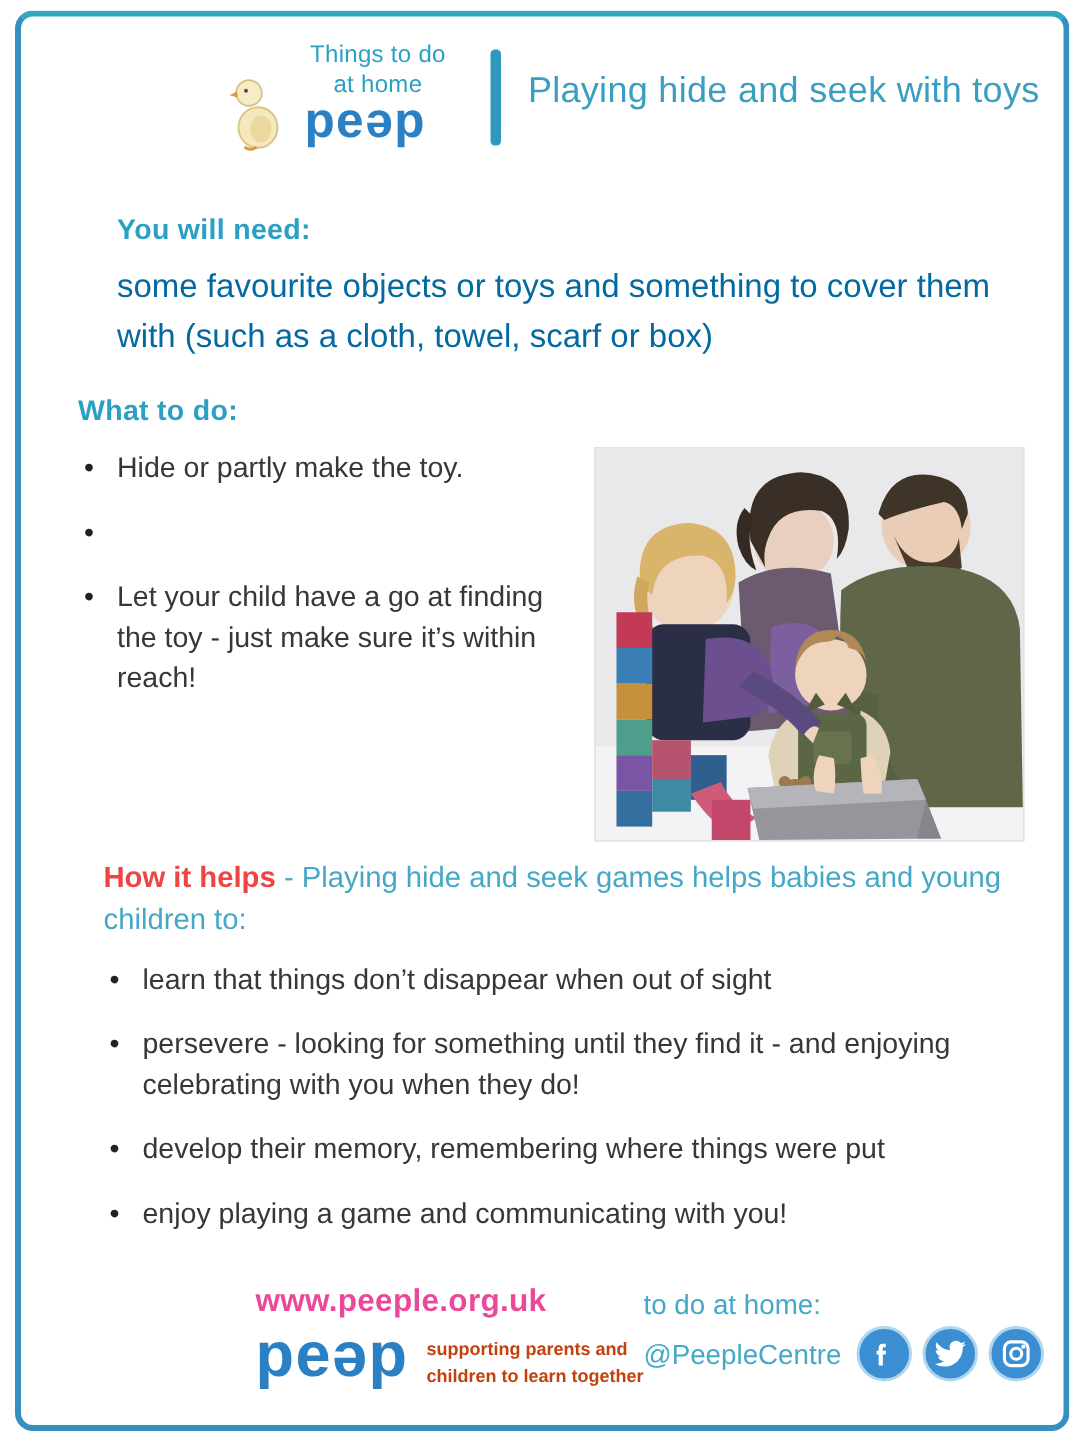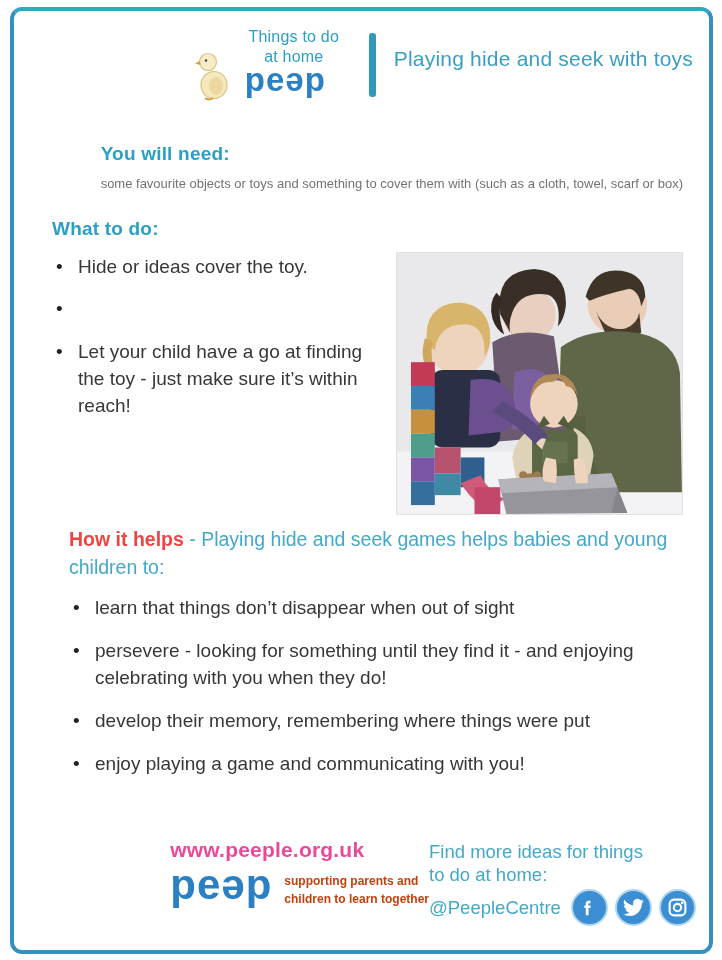--- a/index.html
+++ b/index.html
@@ -15,30 +15,30 @@
   }
   
   .header { display:flex; align-items:flex-start; padding:14px 16px 0 30px; }
   .logo-block { position:relative; width:168px; height:88px; flex:0 0 auto; }
   .duck { position:absolute; left:2px; top:24px; }
   .tagline { position:absolute; left:36px; top:2px; width:130px; text-align:center;
     color:#2aa0c5; font-size:16px; line-height:1.25; font-weight:500; letter-spacing:.2px; }
   .peep-logo { position:absolute; left:52px; top:38px; color:#2b80c4; font-size:33px;
     font-weight:bold; letter-spacing:1px; line-height:1; }
   .vbar { width:7px; height:64px; background:#2e99bd; border-radius:3px; margin:8px 18px 0 8px; flex:0 0 auto; }
-  .title { color:#3a9ec2; font-size:21px; font-weight:500; letter-spacing:.2px; margin-top:22px; white-space:nowrap; }
+  .title { color:#3a9ec2; font-size:24px; font-weight:500; letter-spacing:.2px; margin-top:22px; white-space:nowrap; }
   
   .rule { height:4px; background:#bcc54d; border-radius:2px; }
   .rule-top { margin:8px 10px 0 52px; }
   .rule-bottom { margin:0 8px 0 14px; }
   
   .section { padding:0 26px 0 42px; }
   h2.teal { color:#2aa0c5; font-size:19px; font-weight:bold; letter-spacing:.2px; }
   .ywn-h { margin-top:18px; }
-  .ywn-p { margin-top:9px; font-size:13px; line-height:1.5; max-width:605px; color:#737373; }
+  .ywn-p { margin-top:9px; font-size:22px; line-height:1.5; max-width:605px; color:#0369a1; }
   .wtd-h { margin-top:24px; }
   .two-col { display:flex; margin-top:10px; }
   ul.bullets { list-style:none; }
   ul.bullets li { display:flex; margin-bottom:16px; font-size:19px; line-height:1.42; color:#373737; }
   ul.bullets .dot { width:26px; flex:0 0 auto; font-size:19px; color:#222; padding-left:4px; }
   .col-left { width:338px; flex:0 0 auto; padding-top:4px; }
   .col-left .btext { max-width:300px; }
   .photo-wrap { flex:0 0 auto; margin-left:6px; margin-top:2px; }
   .photo { width:287px; height:263px; display:block; border:1px solid #e2e2e4; background:#e9e9ec; }
   .hih-p { margin-top:10px; font-size:19.5px; line-height:1.45; max-width:612px; color:#45a8c6; }
@@ -97,21 +97,21 @@
       <p class="ywn-p">some favourite objects or toys and something to cover them with (such as a cloth, towel, scarf or box)</p>
     </div>
 
     <div class="section">
       <h2 class="teal wtd-h">What to do:</h2>
       <div class="two-col">
         <div class="col-left">
           <ul class="bullets">
             <li>
               <span class="dot">•</span>
-              <span class="btext">Hide or ideas cover the toy.</span>
+              <span class="btext">Hide or partly make the toy.</span>
             </li>
             <li>
               <span class="dot">•</span>
             </li>
             <li>
               <span class="dot">•</span>
               <span class="btext">Let your child have a go at finding the toy - just make sure it’s within reach!</span>
             </li>
           </ul>
         </div>
@@ -206,21 +206,20 @@
         <div class="site">www.peeple.org.uk</div>
         <div class="flogo-row">
           <div class="peep-logo-big">peəp</div>
           <div class="ftagline">
             <div>supporting parents and</div>
             <div>children to learn together</div>
           </div>
         </div>
       </div>
       <div class="find-block">
-        <div>Find more ideas for things</div>
         <div>to do at home:</div>
         <div class="handle-row">
           <span class="handle">@PeepleCentre</span>
           <span class="social">
             <span class="sicon">
               <svg width="22" height="22" viewBox="0 0 24 24">
                   <path fill="#ffffff" d="M13.8 9.2H11.4V7.6c0-.7.5-.9.9-.9h1.4V4.2l-2.2 0c-2.4 0-3 1.8-3 3v2H7v2.8h1.5V20h3V12h2.1l.2-2.8z"></path>
                 </svg>
             </span>
             <span class="sicon">

